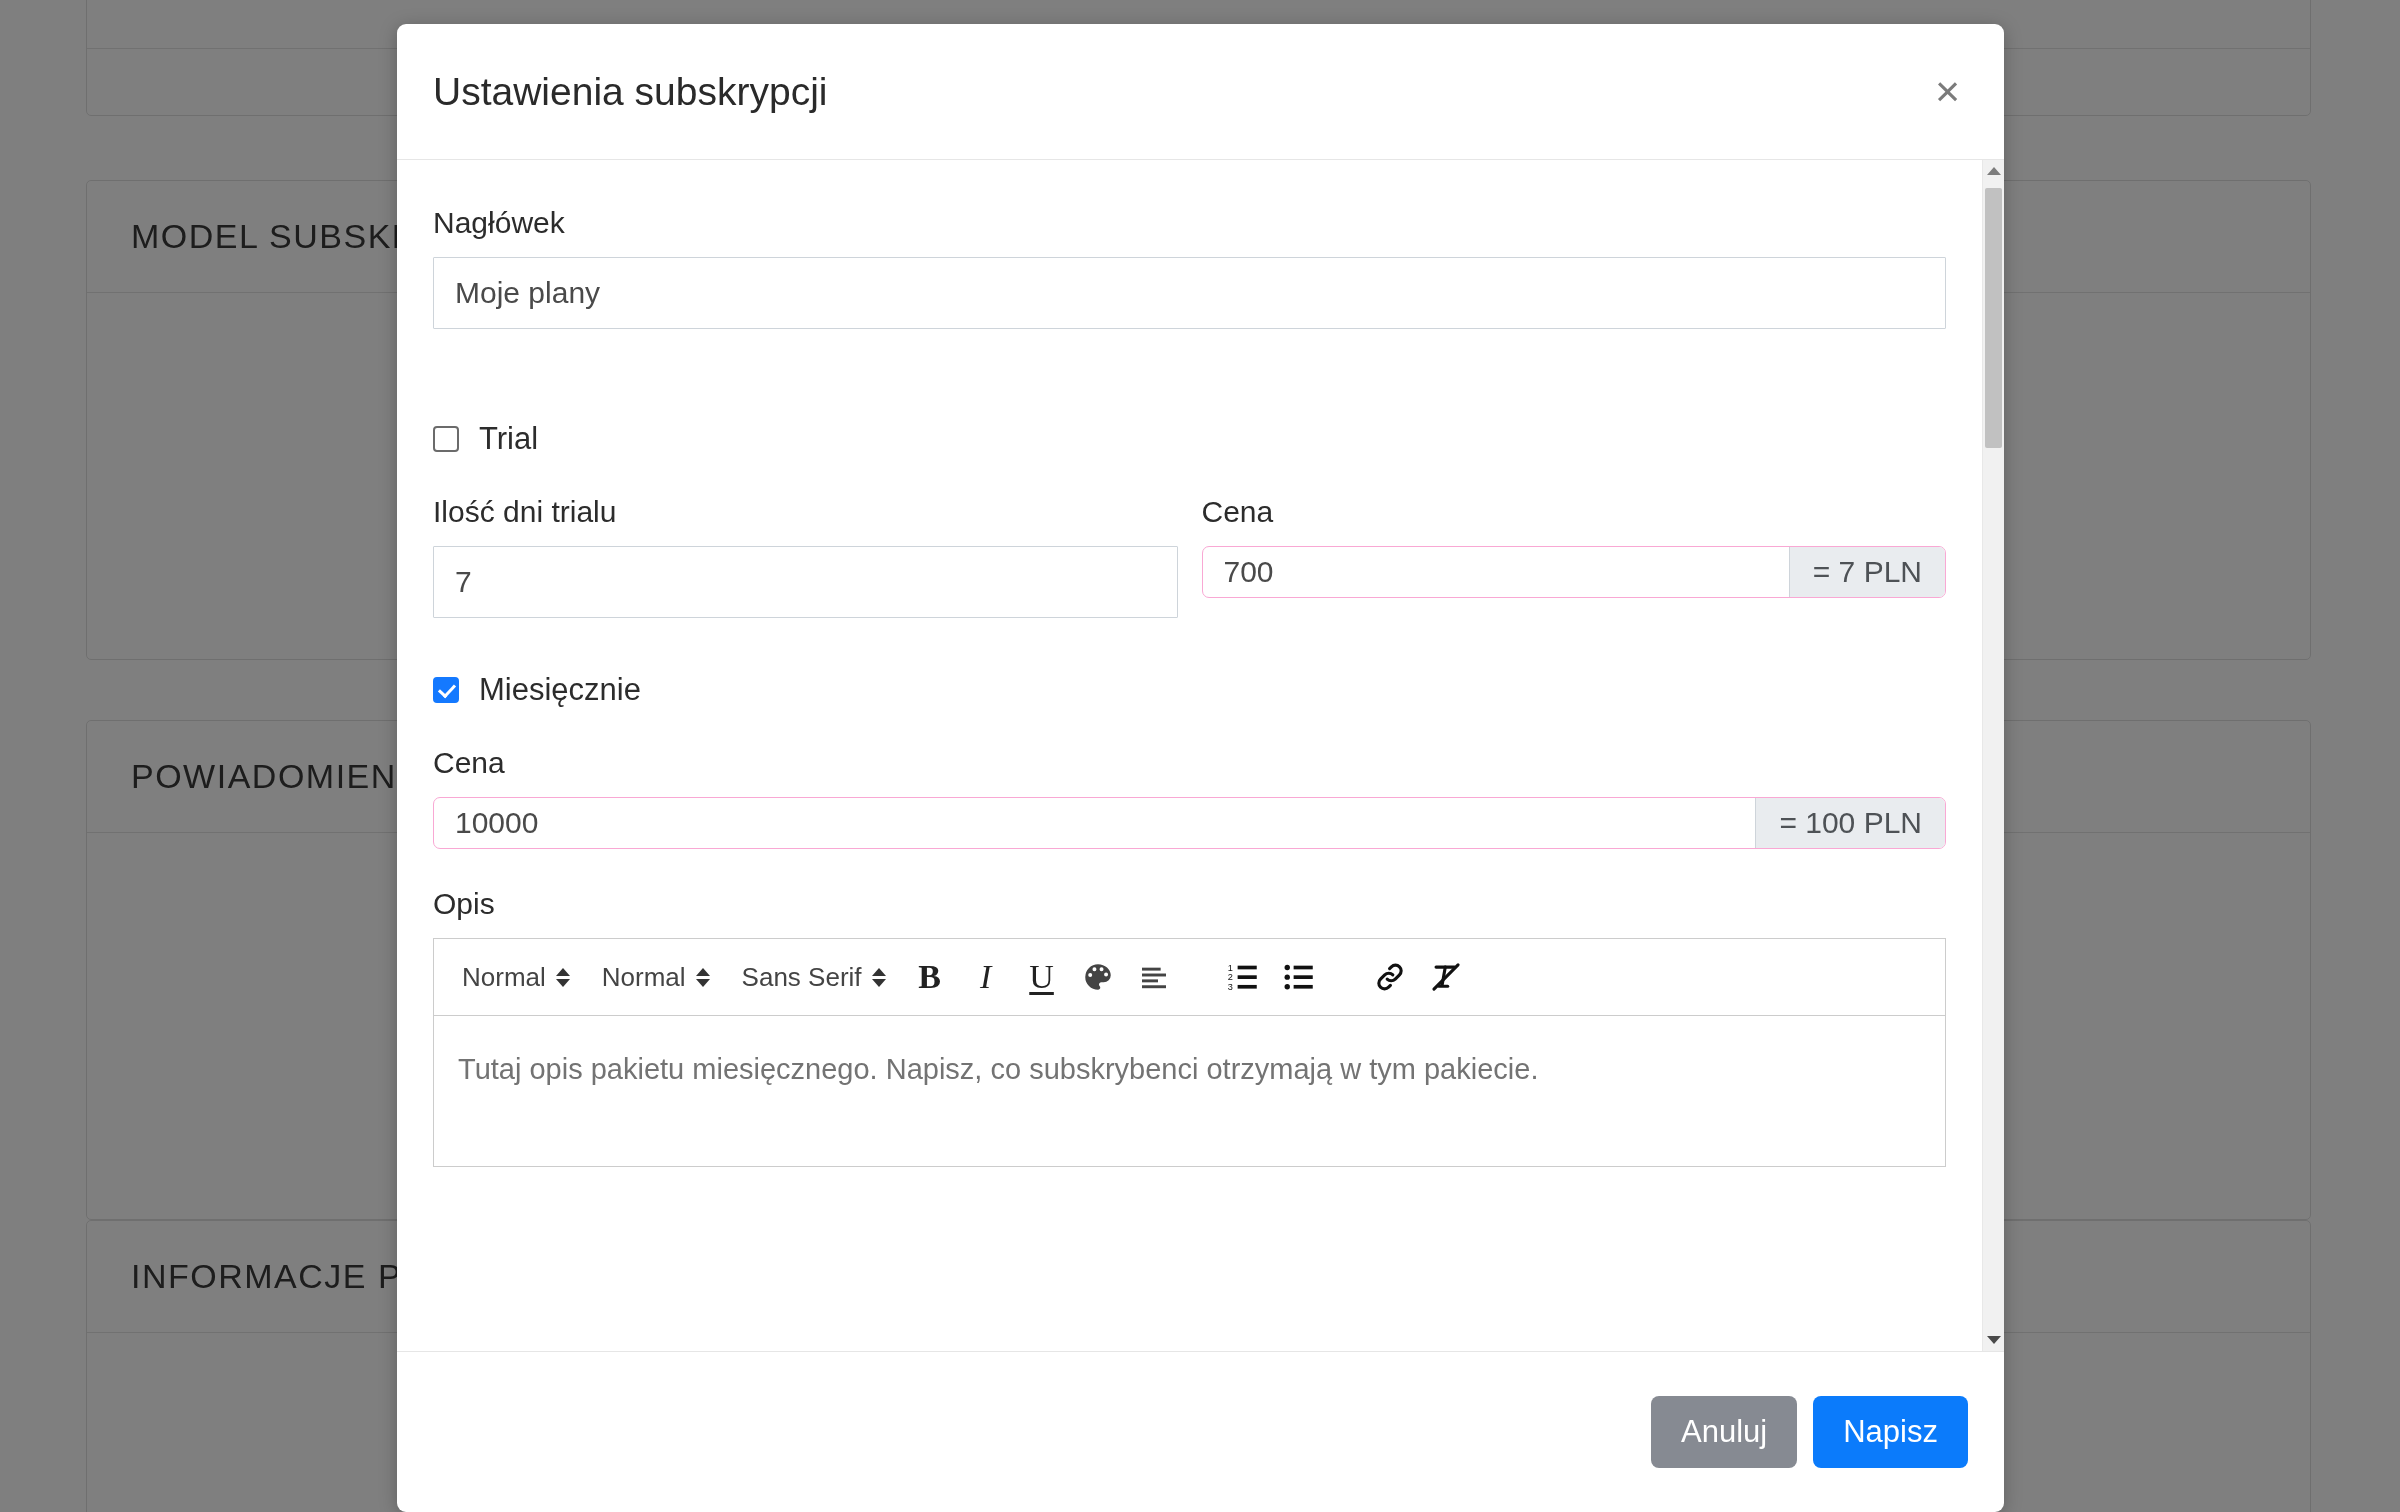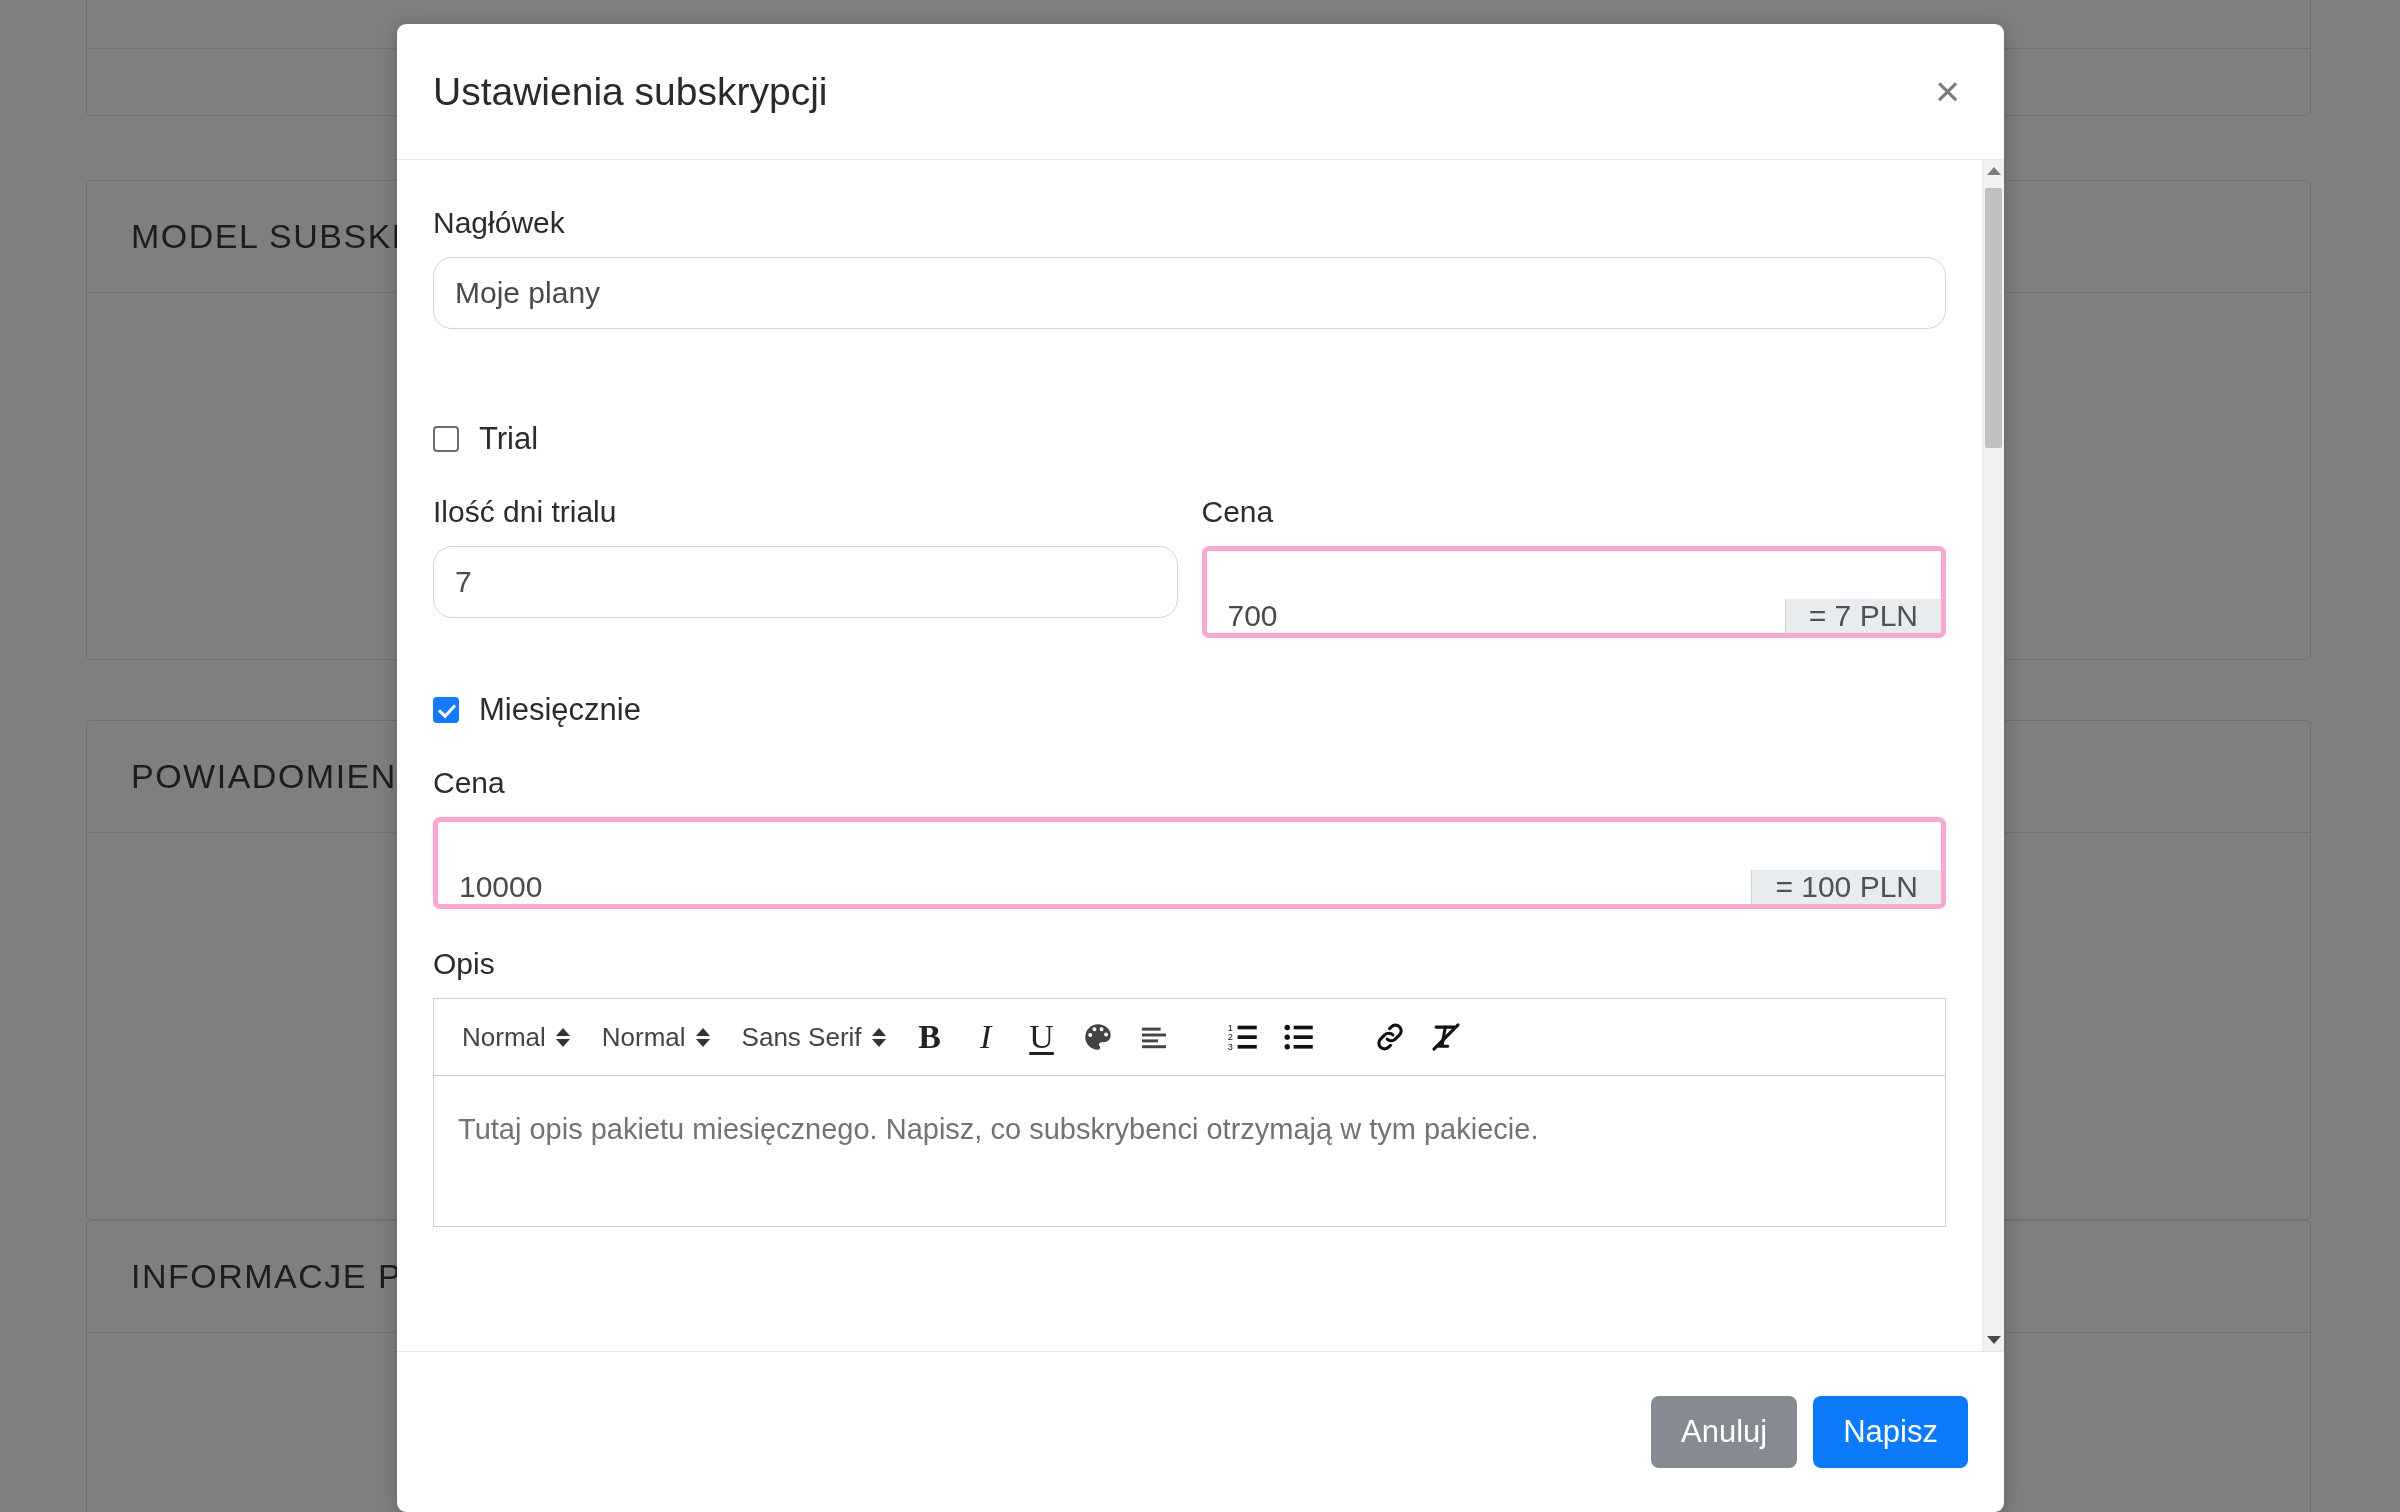--- a/index.html
+++ b/index.html
@@ -145,21 +145,21 @@
   .field-label {
     font-size: 30px;
     color: #2c2c2c;
     margin-bottom: 17px;
     display: block;
   }
   .text-input {
     width: 100%;
     height: 72px;
     border: 1px solid #ced4da;
-    border-radius: 19px;
+    border-radius: 1px;
     font-size: 30px;
     color: #4a4a4a;
     padding: 0 21px;
     background: #fff;
     font-family: "Liberation Sans", sans-serif;
     outline: none;
   }
   .field-group { margin-bottom: 38px; }
 
   .spacer-lg { height: 54px; }
@@ -199,26 +199,25 @@
 
   .two-col {
     display: flex;
     gap: 24px;
   }
   .col { flex: 1 1 0; min-width: 0; }
 
   .input-group {
     display: flex;
     width: 100%;
-    border: 5px solid #f9a8d4;
+    border: 1px solid #f9a8d4;
     border-radius: 7px;
     overflow: hidden;
-    height: 92px;
+    height: 52px;
     background: #fff;
-    align-items: flex-end;
   }
   .input-group input {
     flex: 1 1 auto;
     min-width: 0;
     border: none;
     outline: none;
     font-size: 30px;
     color: #4a4a4a;
     padding: 0 21px;
     background: transparent;

